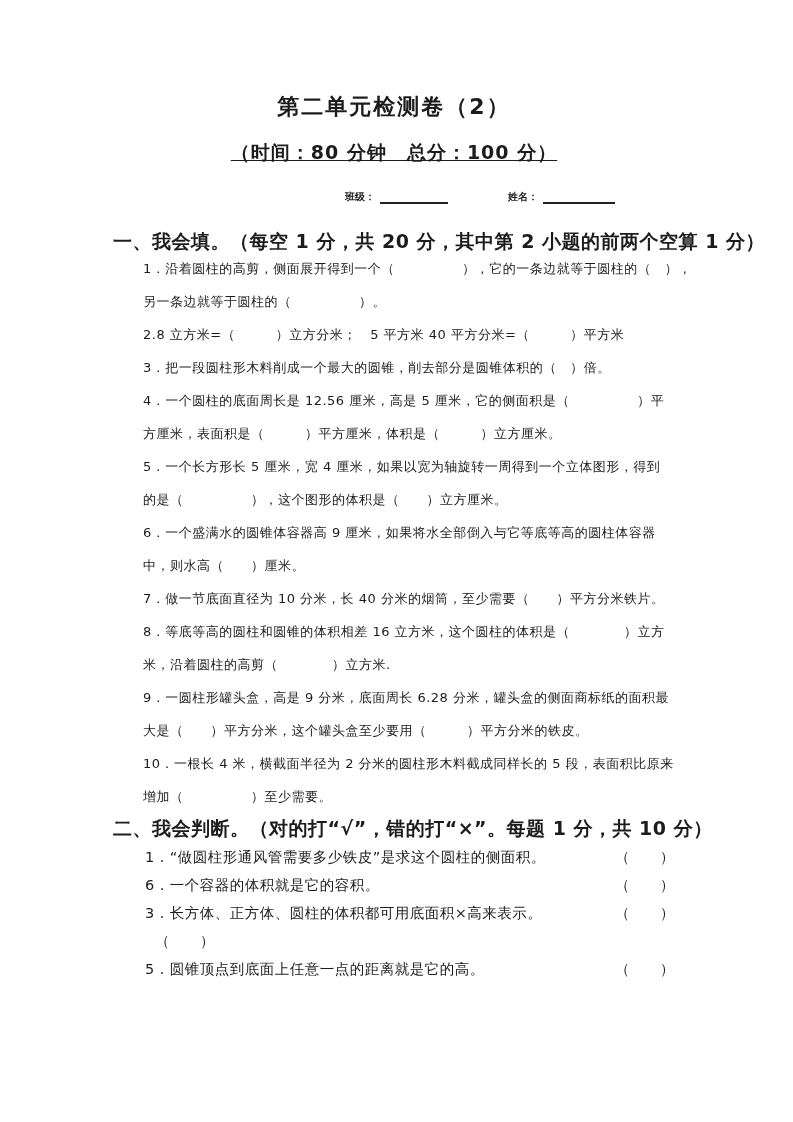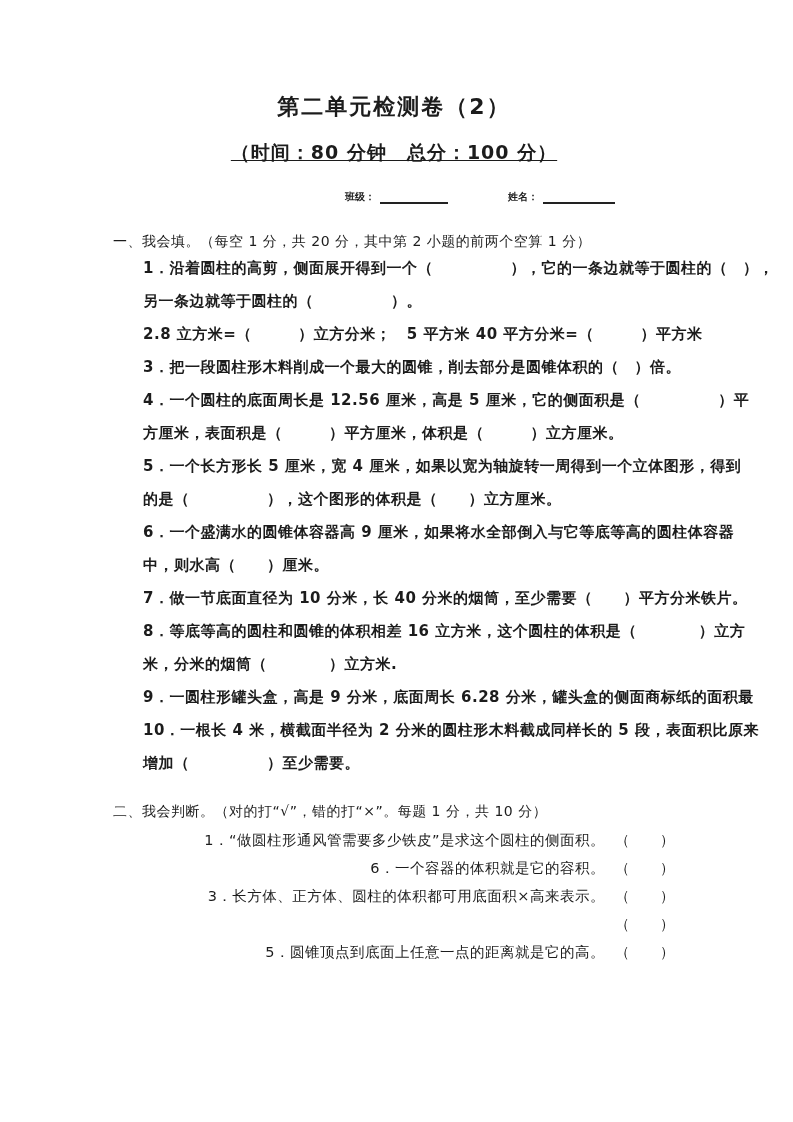--- a/index.html
+++ b/index.html
@@ -45,40 +45,39 @@
   .blank {
     display: inline-block;
     border-bottom: 2px solid #222;
     height: 15px;
     margin-left: 5px;
   }
   .blank.class { width: 68px; }
   .blank.name  { width: 72px; }
   .sec-header {
     margin-top: 26px;
-    font-size: 14px;
+    font-size: 19px;
     line-height: 22px;
-    font-weight: 400;
+    font-weight: 700;
     letter-spacing: 0.5px;
     white-space: nowrap;
   }
-  .sec-header.second { margin-top: 20px; }
+  .sec-header.second { margin-top: 4px; }
   .q-line {
-    font-size: 15px;
+    font-size: 13px;
     line-height: 33px;
     letter-spacing: 0.5px;
     white-space: nowrap;
     margin-left: 30px;
-    font-weight: bold;
   }
   .q-line.cont { }
   .judge-list { margin-top: 4px; }
   .j-row {
     display: flex;
-    justify-content: flex-end;
+    justify-content: space-between;
     align-items: baseline;
     font-size: 14.5px;
     line-height: 28px;
     letter-spacing: 0.5px;
     margin-left: 32px;
     white-space: nowrap;
   }
   .j-text { flex: 0 1 auto; }
   .j-answer { flex: 0 0 auto; margin-left: 10px; }
 </style>
@@ -117,23 +116,24 @@
 
     <div class="q-line">5．一个长方形长 5 厘米，宽 4 厘米，如果以宽为轴旋转一周得到一个立体图形，得到</div>
     <div class="q-line cont">的是（　　　　　），这个图形的体积是（　　）立方厘米。</div>
 
     <div class="q-line">6．一个盛满水的圆锥体容器高 9 厘米，如果将水全部倒入与它等底等高的圆柱体容器</div>
     <div class="q-line cont">中，则水高（　　）厘米。</div>
 
     <div class="q-line">7．做一节底面直径为 10 分米，长 40 分米的烟筒，至少需要（　　）平方分米铁片。</div>
 
     <div class="q-line">8．等底等高的圆柱和圆锥的体积相差 16 立方米，这个圆柱的体积是（　　　　）立方</div>
-    <div class="q-line cont">米，分米的烟筒（　　　　）立方米.</div>
+    <div class="q-line cont">米，沿着圆柱的高剪（　　　　）立方米.</div>
 
     <div class="q-line">9．一圆柱形罐头盒，高是 9 分米，底面周长 6.28 分米，罐头盒的侧面商标纸的面积最</div>
+    <div class="q-line cont">大是（　　）平方分米，这个罐头盒至少要用（　　　）平方分米的铁皮。</div>
 
     <div class="q-line">10．一根长 4 米，横截面半径为 2 分米的圆柱形木料截成同样长的 5 段，表面积比原来</div>
     <div class="q-line cont">增加（　　　　　）至少需要。</div>
   </div>
 
   <div class="sec-header second">二、我会判断。（对的打“√”，错的打“×”。每题 1 分，共 10 分）</div>
 
   <div class="judge-list">
     <div class="j-row">
       <span class="j-text">1．“做圆柱形通风管需要多少铁皮”是求这个圆柱的侧面积。</span>

